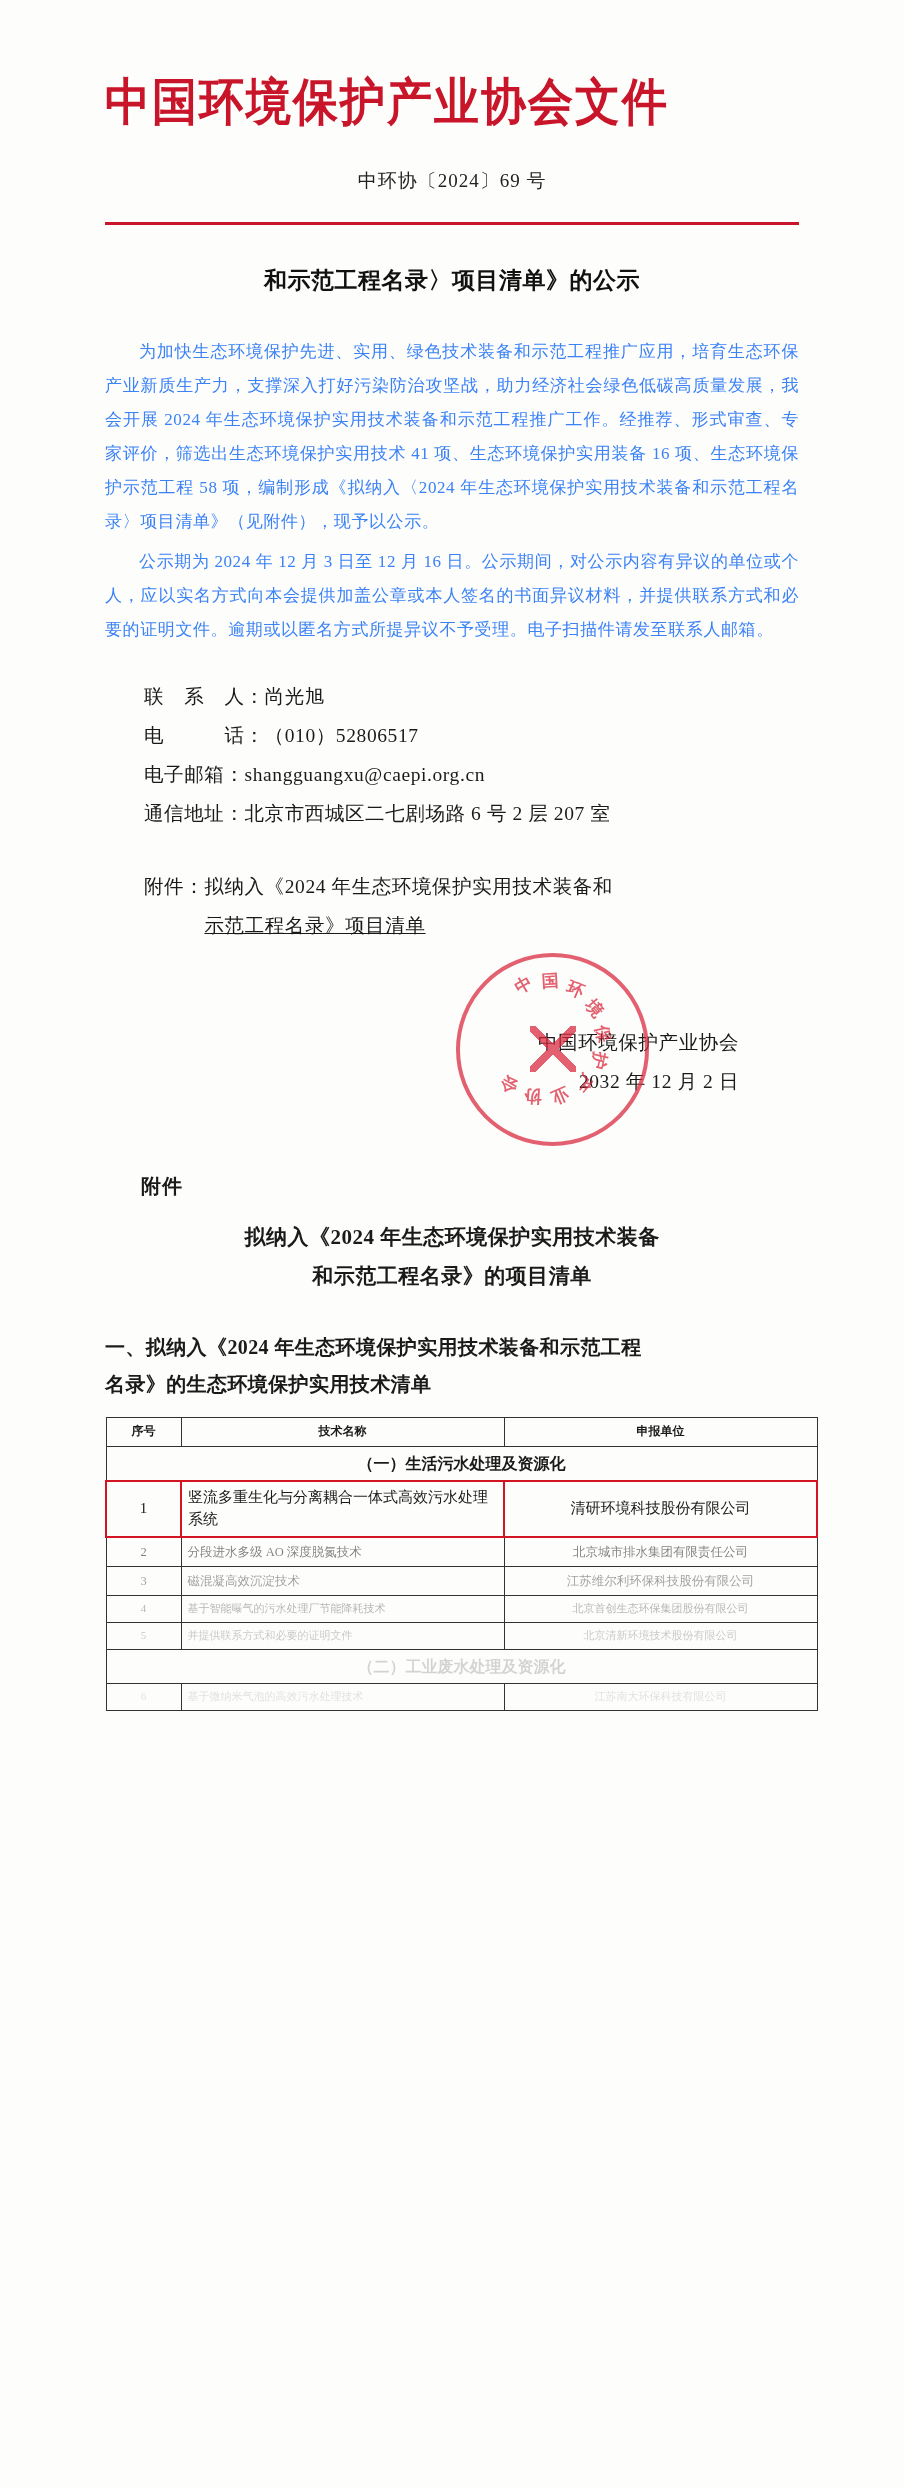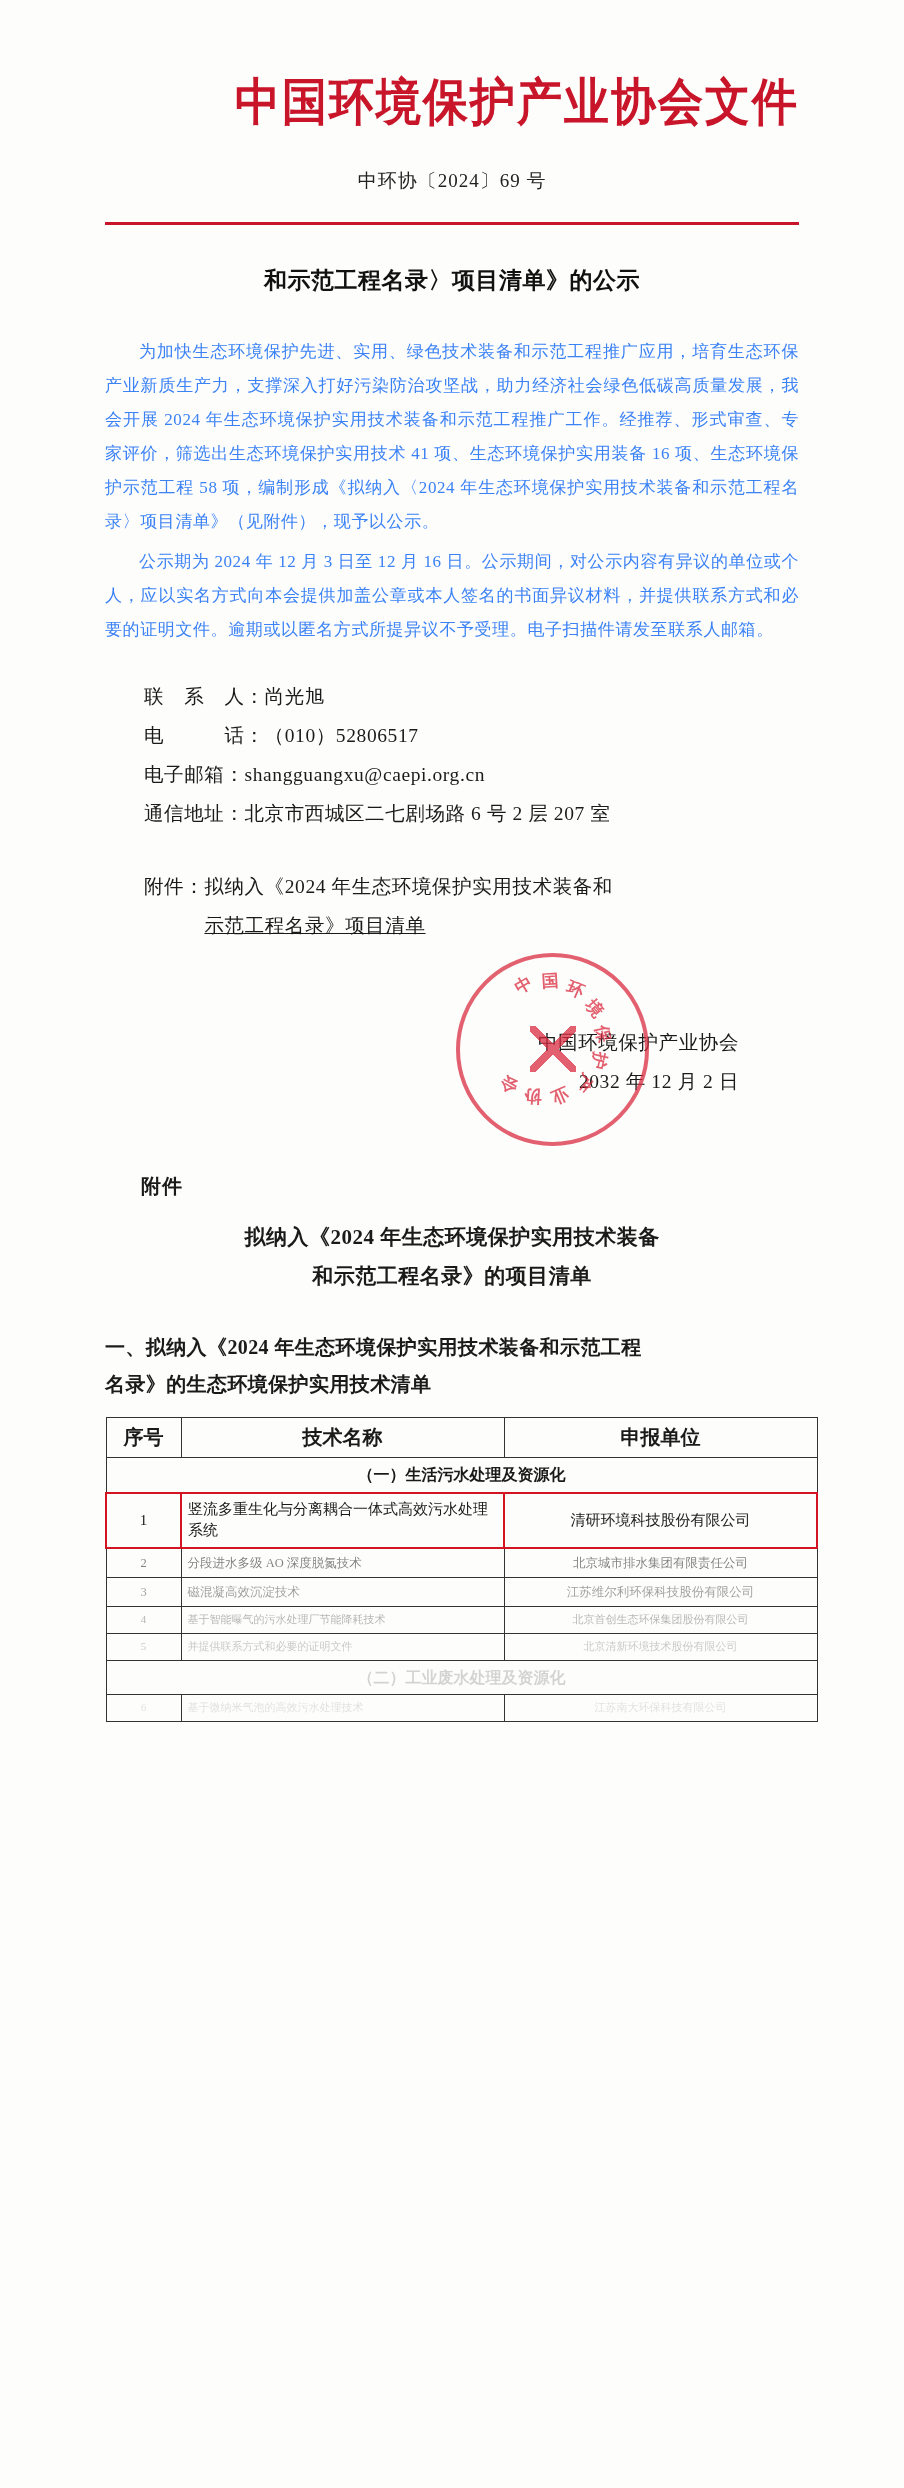--- a/index.html
+++ b/index.html
@@ -18,21 +18,21 @@
   .page {
     position: relative;
     width: 904px;
     height: 2488px;
     background: #fdfdfb;
     box-sizing: border-box;
     padding: 40px 105px 0 105px;
   }
   
   .masthead {
-    text-align: right;
+    text-align: left;
     margin-top: 38px;
   }
   .masthead-title {
     color: #c8152a;
     font-family: "Liberation Serif", "DejaVu Serif", serif;
     font-weight: bold;
     font-size: 45px;
     letter-spacing: 2px;
     line-height: 1.1;
     white-space: nowrap;
@@ -178,21 +178,21 @@
   }
   table.list-table td, table.list-table th {
     border: 1px solid #333;
     padding: 5px 6px;
     vertical-align: middle;
     line-height: 1.45;
   }
   table.list-table th {
     text-align: center;
     font-weight: bold;
-    font-size: 20px;
+    font-size: 12px;
   }
   .col-no { width: 62px; text-align:center; }
   .col-name { width: 310px; }
   .col-unit { width: 300px; text-align:center; }
   .cat-row td {
     text-align: center;
     font-weight: bold;
     font-size: 16px;
   }
   .highlight-row td {

